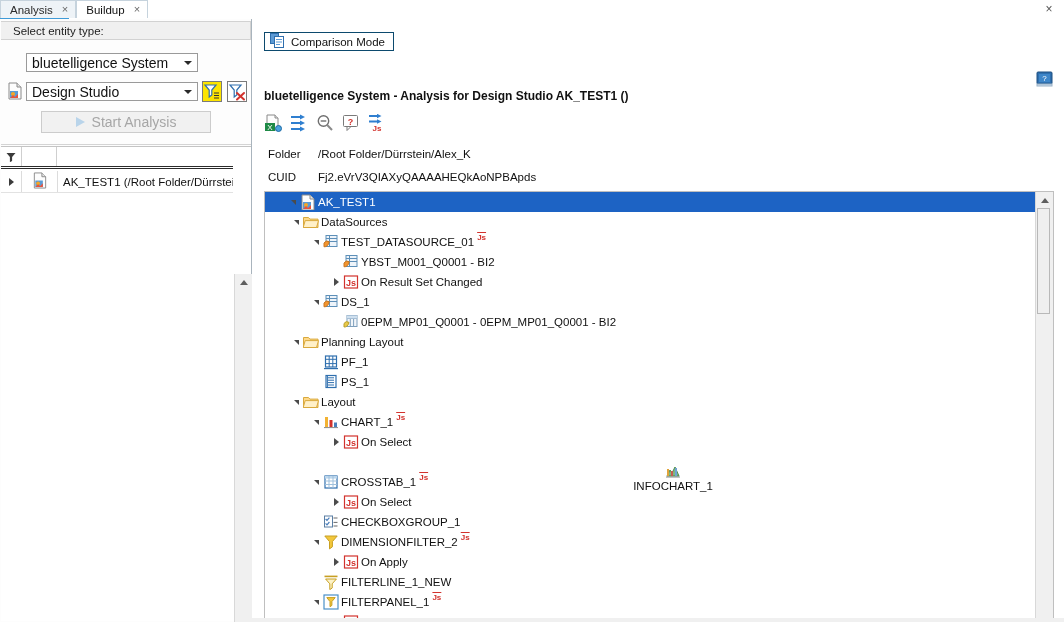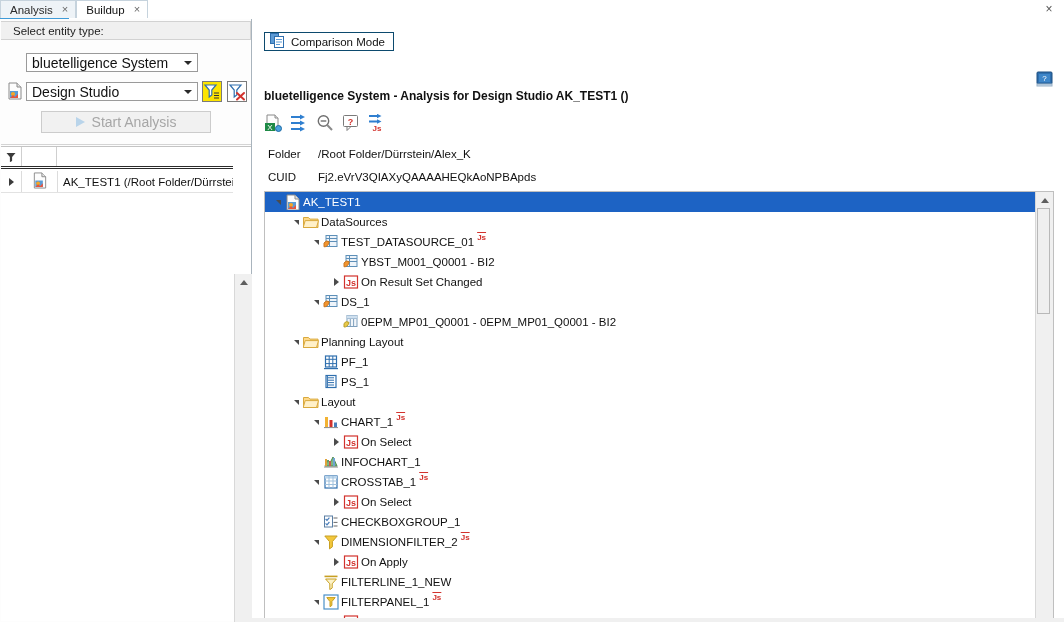--- a/index.html
+++ b/index.html
@@ -333,21 +333,21 @@
       <span class="lbl">Folder</span>
       <span class="val">/Root Folder/Dürrstein/Alex_K</span>
     </div>
     <div class="meta" id="meta-cuid">
       <span class="lbl">CUID</span>
       <span class="val">Fj2.eVrV3QIAXyQAAAAHEQkAoNPBApds</span>
     </div>
 
     <div class="treebox">
       <div class="tree" id="tree-host">
-          <div class="tnode sel" style="padding-left: 8px;">
+          <div class="tnode sel" style="padding-left: 23px;">
             <span class="twist">
               <span class="tw-open"></span>
             </span>
             <span class="ticon">
               <svg width="16" height="16" viewBox="0 0 16 16">
                 <path d="M2 1 h8 l4 4 v11 h-12 z" fill="#fdfdfd" stroke="#8a8a8a"></path>
                 <path d="M10 1 v4 h4" fill="#e4e4e4" stroke="#8a8a8a"></path>
                 <rect x="3" y="8" width="8" height="7" fill="#5b9bd5"></rect>
                 <circle cx="6" cy="11" r="2" fill="#f6a623"></circle>
                 <path d="M3 15 l3-3 2 2 3-3 v4 z" fill="#e8533c"></path>
@@ -521,21 +521,21 @@
               <span class="tw-closed"></span>
             </span>
             <span class="ticon">
               <svg width="16" height="16" viewBox="0 0 16 16">
                 <rect x="1.5" y="2" width="13" height="12" fill="#ffffff" stroke="#d2322d" stroke-width="1.2"></rect>
                 <text x="8" y="11.5" font-size="9" fill="#d2322d" text-anchor="middle" font-family="Liberation Sans" font-weight="bold">Js</text>
               </svg>
             </span>
             <span class="tlabel">On Select</span>
           </div>
-          <div class="tnode" style="padding-left: 46px;">
+          <div class="tnode" style="padding-left: 46px; flex-direction: column;">
             <span class="twist"></span>
             <span class="ticon">
               <svg width="16" height="16" viewBox="0 0 16 16">
                 <path d="M2 12 l3-6 2 3 3-6 4 9 z" fill="#7fb77f" stroke="#4d8b4d"></path>
                 <rect x="2" y="5" width="2" height="7" fill="#e0a33a"></rect>
                 <rect x="6" y="7" width="2" height="5" fill="#c75b4f"></rect>
                 <rect x="10" y="4" width="2" height="8" fill="#6fa3d1"></rect>
                 <line x1="1" y1="13" x2="15" y2="13" stroke="#888"></line>
               </svg>
             </span>

